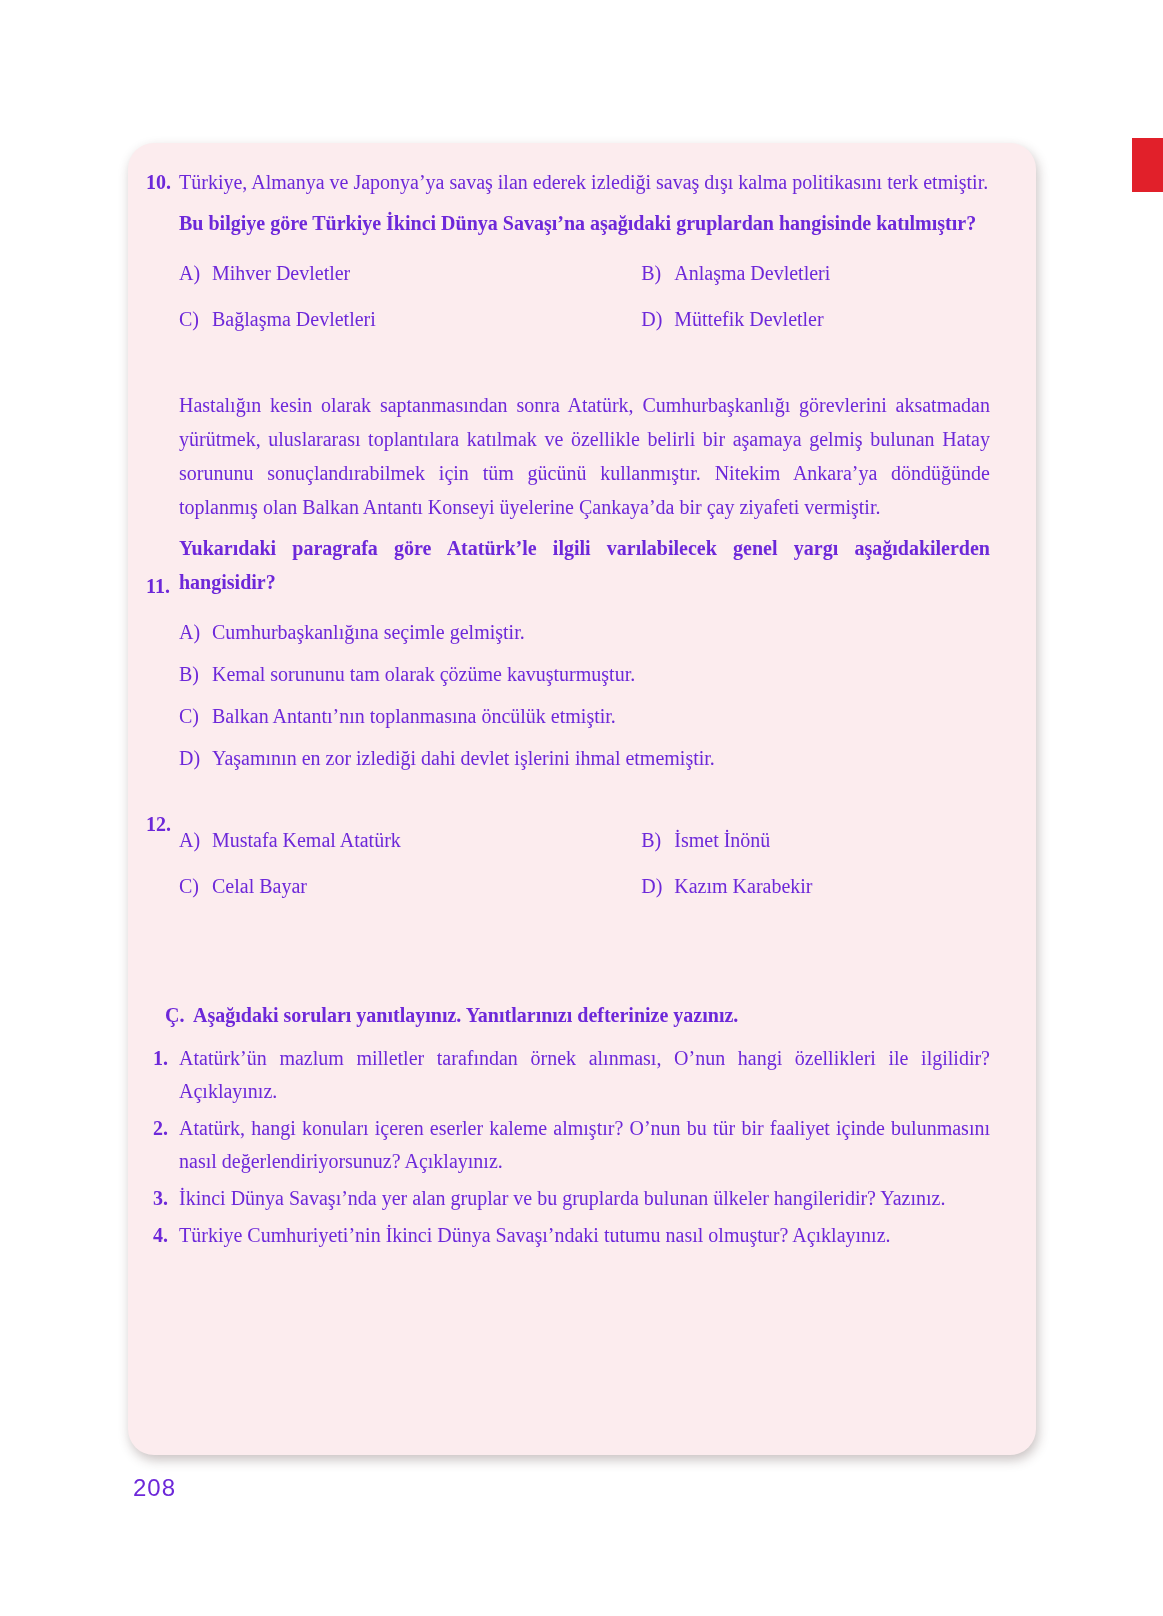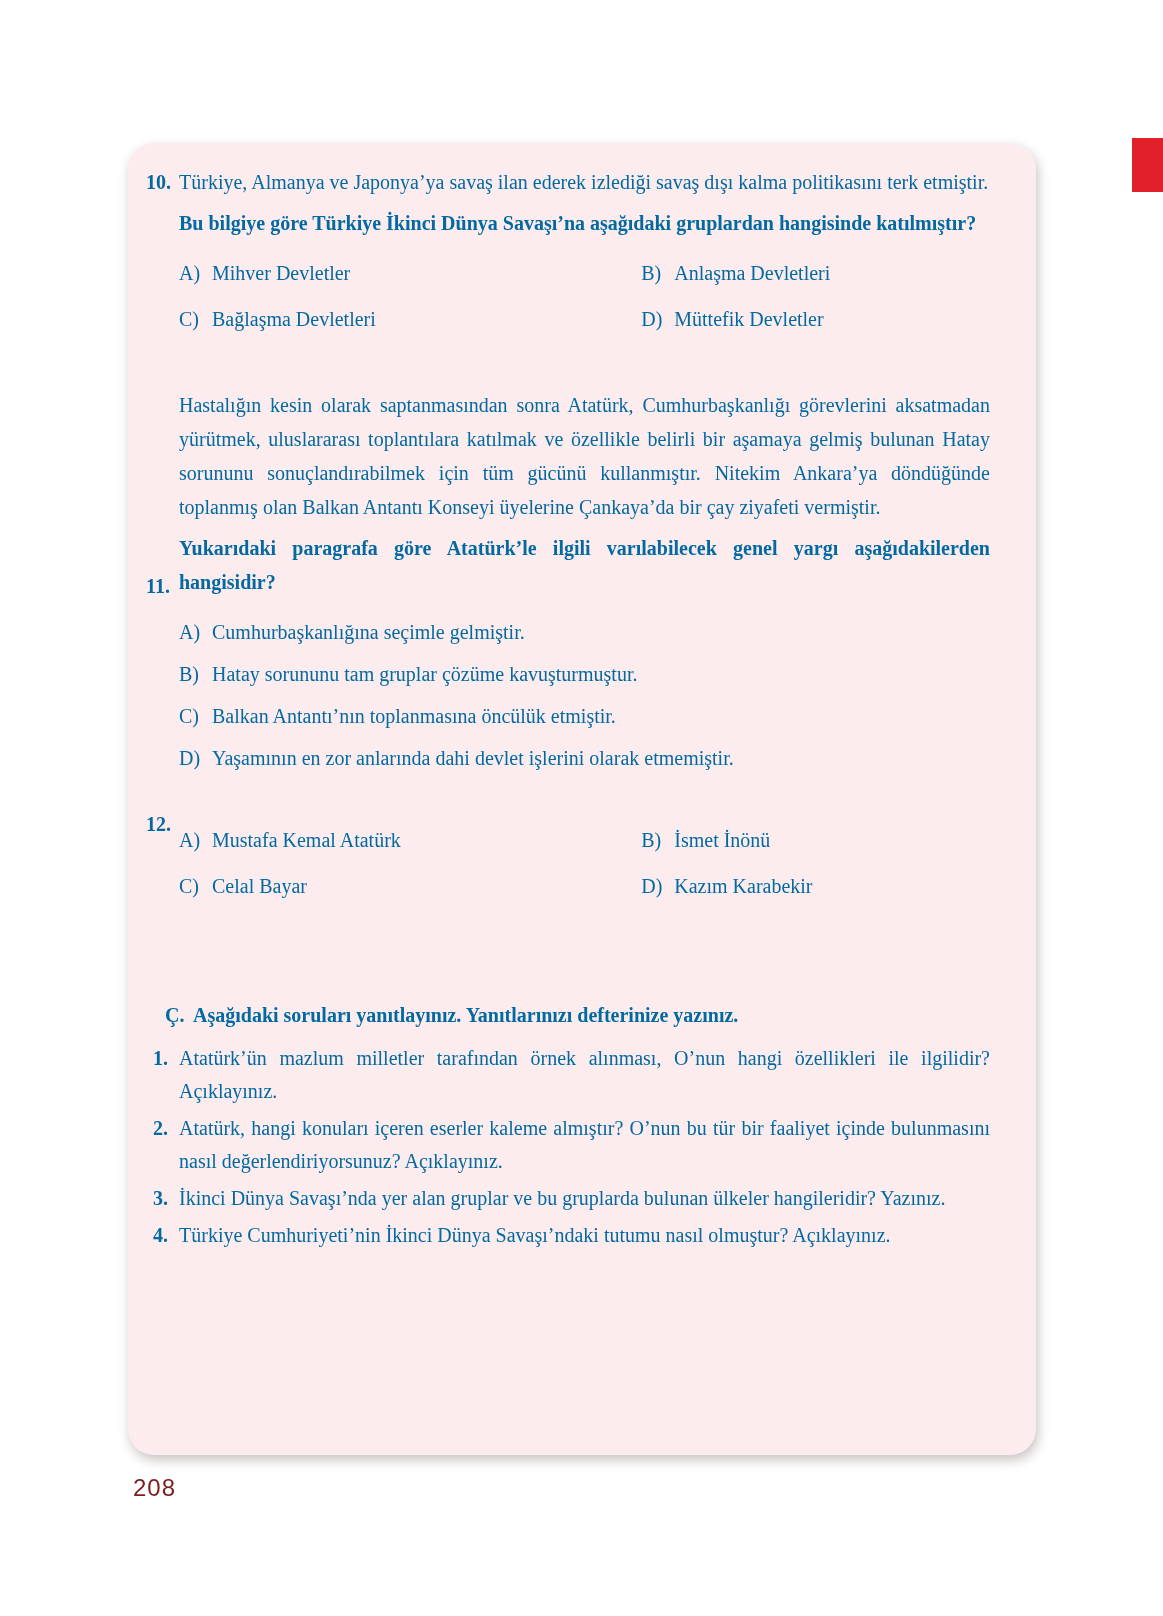--- a/index.html
+++ b/index.html
@@ -18,21 +18,21 @@
   }
   .card {
     position:absolute;
     left:128px; top:143px;
     width:908px; height:1312px;
     box-sizing:border-box;
     background:#fcecee;
     border-radius:26px;
     box-shadow:2px 5px 12px rgba(60,35,35,0.28);
     padding:22px 46px 2px 18px;
-    color:#0369a1;
+    color:#6d28d9;
     font-size:20px;
     line-height:34px;
   }
   .q { display:flex; }
   .qnum { flex:0 0 33px; width:33px; font-weight:bold; }
   .qbody { flex:1; min-width:0; }
   .para { margin:0; text-align:justify; }
   .bold { font-weight:bold; }
   .stem { margin-top:7px; }
   .options { margin-top:16px; }
@@ -57,21 +57,21 @@
   }
   .open-header .oh-label { flex:0 0 28px; width:28px; }
   .oq { display:flex; margin-left:7px; margin-top:4px; line-height:33px; }
   .oq .qnum { flex:0 0 26px; width:26px; }
   .pagenum {
     position:absolute;
     left:133px; top:1474px;
     font-family:"Liberation Sans","DejaVu Sans",sans-serif;
     font-size:24px;
     letter-spacing:1px;
-    color:#7f1d1d;
+    color:#6d28d9;
   }
 </style>
 </head>
 <body>
 
 <div class="screen">
 
   <div class="red-tab"></div>
 
   <div class="card">
@@ -107,29 +107,29 @@
       <div class="qbody">
         <p class="para">Hastalığın kesin olarak saptanmasından sonra Atatürk, Cumhurbaşkanlığı görevlerini aksatmadan yürütmek, uluslararası toplantılara katılmak ve özellikle belirli bir aşamaya gelmiş bulunan Hatay sorununu sonuçlandırabilmek için tüm gücünü kullanmıştır. Nitekim Ankara’ya döndüğünde toplanmış olan Balkan Antantı Konseyi üyelerine Çankaya’da bir çay ziyafeti vermiştir.</p>
         <p class="para bold stem">Yukarıdaki paragrafa göre Atatürk’le ilgili varılabilecek genel yargı aşağıdakilerden hangisidir?</p>
         <div class="options rows">
           <div class="option">
             <span class="opt-label">A)</span>
             <span class="opt-text">Cumhurbaşkanlığına seçimle gelmiştir.</span>
           </div>
           <div class="option">
             <span class="opt-label">B)</span>
-            <span class="opt-text">Hatay sorununu tam gruplar çözüme kavuşturmuştur.</span>
+            <span class="opt-text">Kemal sorununu tam olarak çözüme kavuşturmuştur.</span>
           </div>
           <div class="option">
             <span class="opt-label">C)</span>
             <span class="opt-text">Balkan Antantı’nın toplanmasına öncülük etmiştir.</span>
           </div>
           <div class="option">
             <span class="opt-label">D)</span>
-            <span class="opt-text">Yaşamının en zor anlarında dahi devlet işlerini olarak etmemiştir.</span>
+            <span class="opt-text">Yaşamının en zor izlediği dahi devlet işlerini ihmal etmemiştir.</span>
           </div>
         </div>
       </div>
     </section>
 
     <section class="q q12">
       <span class="qnum">12.</span>
       <div class="qbody">
         <div class="options cols2">
           <div class="option">

